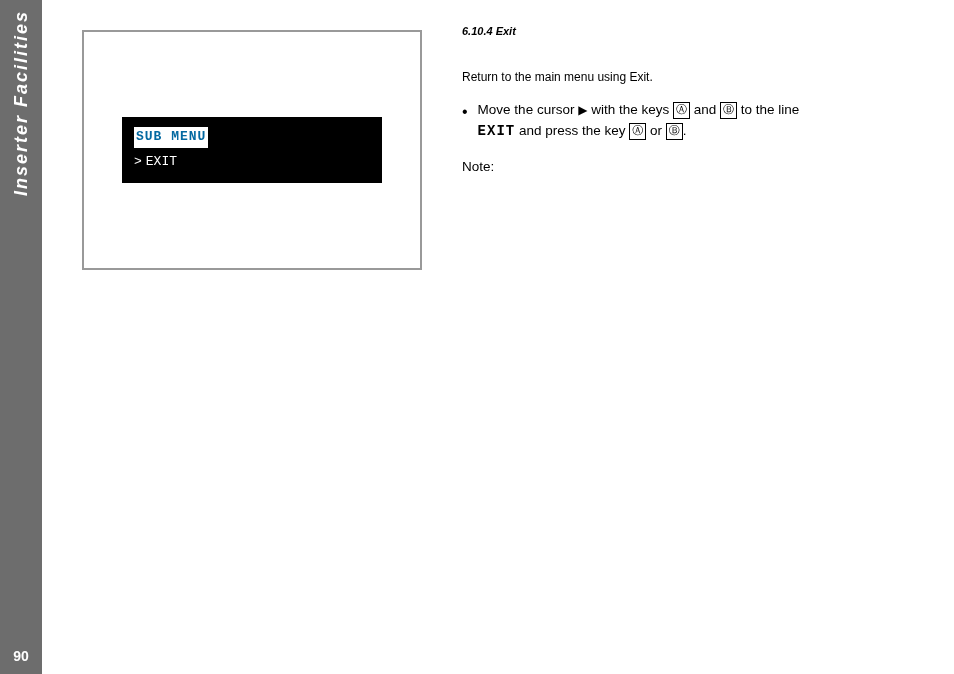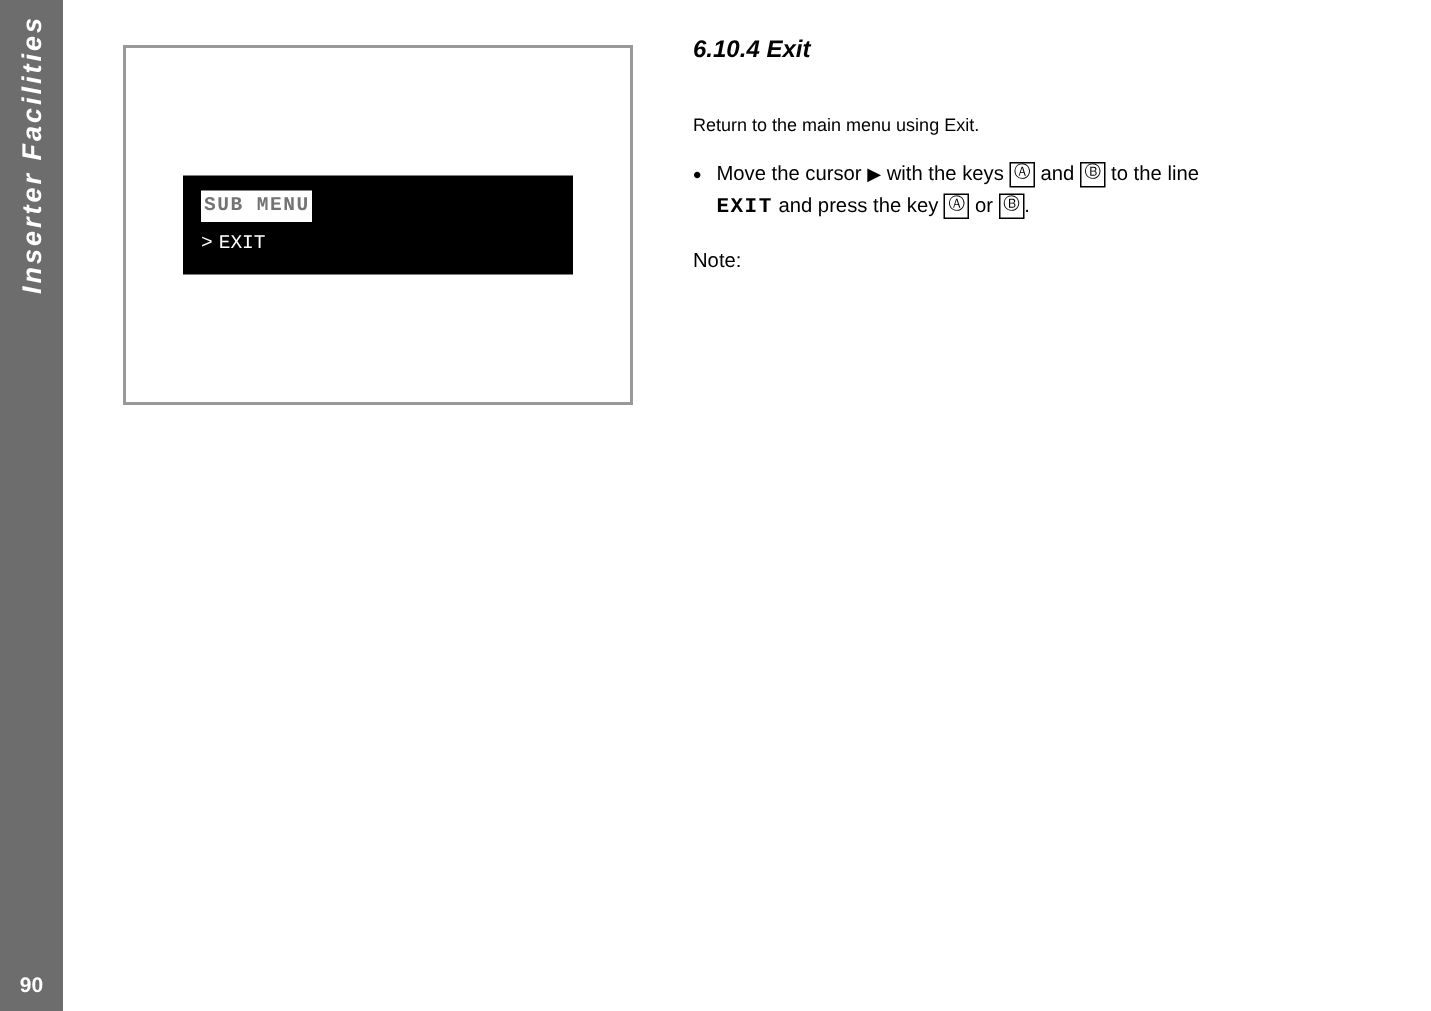--- a/index.html
+++ b/index.html
@@ -77,21 +77,21 @@
       background: #000000;
       color: #ffffff;
       font-family: 'Courier New', monospace;
       font-size: 13px;
       padding: 10px 12px;
       line-height: 1.6;
     }
 
     .screen-menu-title {
       background: #ffffff;
-      color: #737373;
+      color: #0369a1;
       font-weight: bold;
       padding: 0 2px;
       display: inline-block;
       margin-bottom: 4px;
       letter-spacing: 1px;
     }
 
     .screen-row {
       display: flex;
       padding-left: 16px;
@@ -110,21 +110,21 @@
       margin-right: 4px;
     }
 
     
     .text-panel {
       flex: 1;
       padding-top: 5px;
     }
 
     .section-title {
-      font-size: 16px;
+      font-size: 11px;
       font-weight: bold;
       font-style: italic;
       margin-bottom: 1px;
       color: #000;
     }
 
     .intro-text {
       font-size: 12px;
       margin-bottom: 14px;
       line-height: 1.5;

